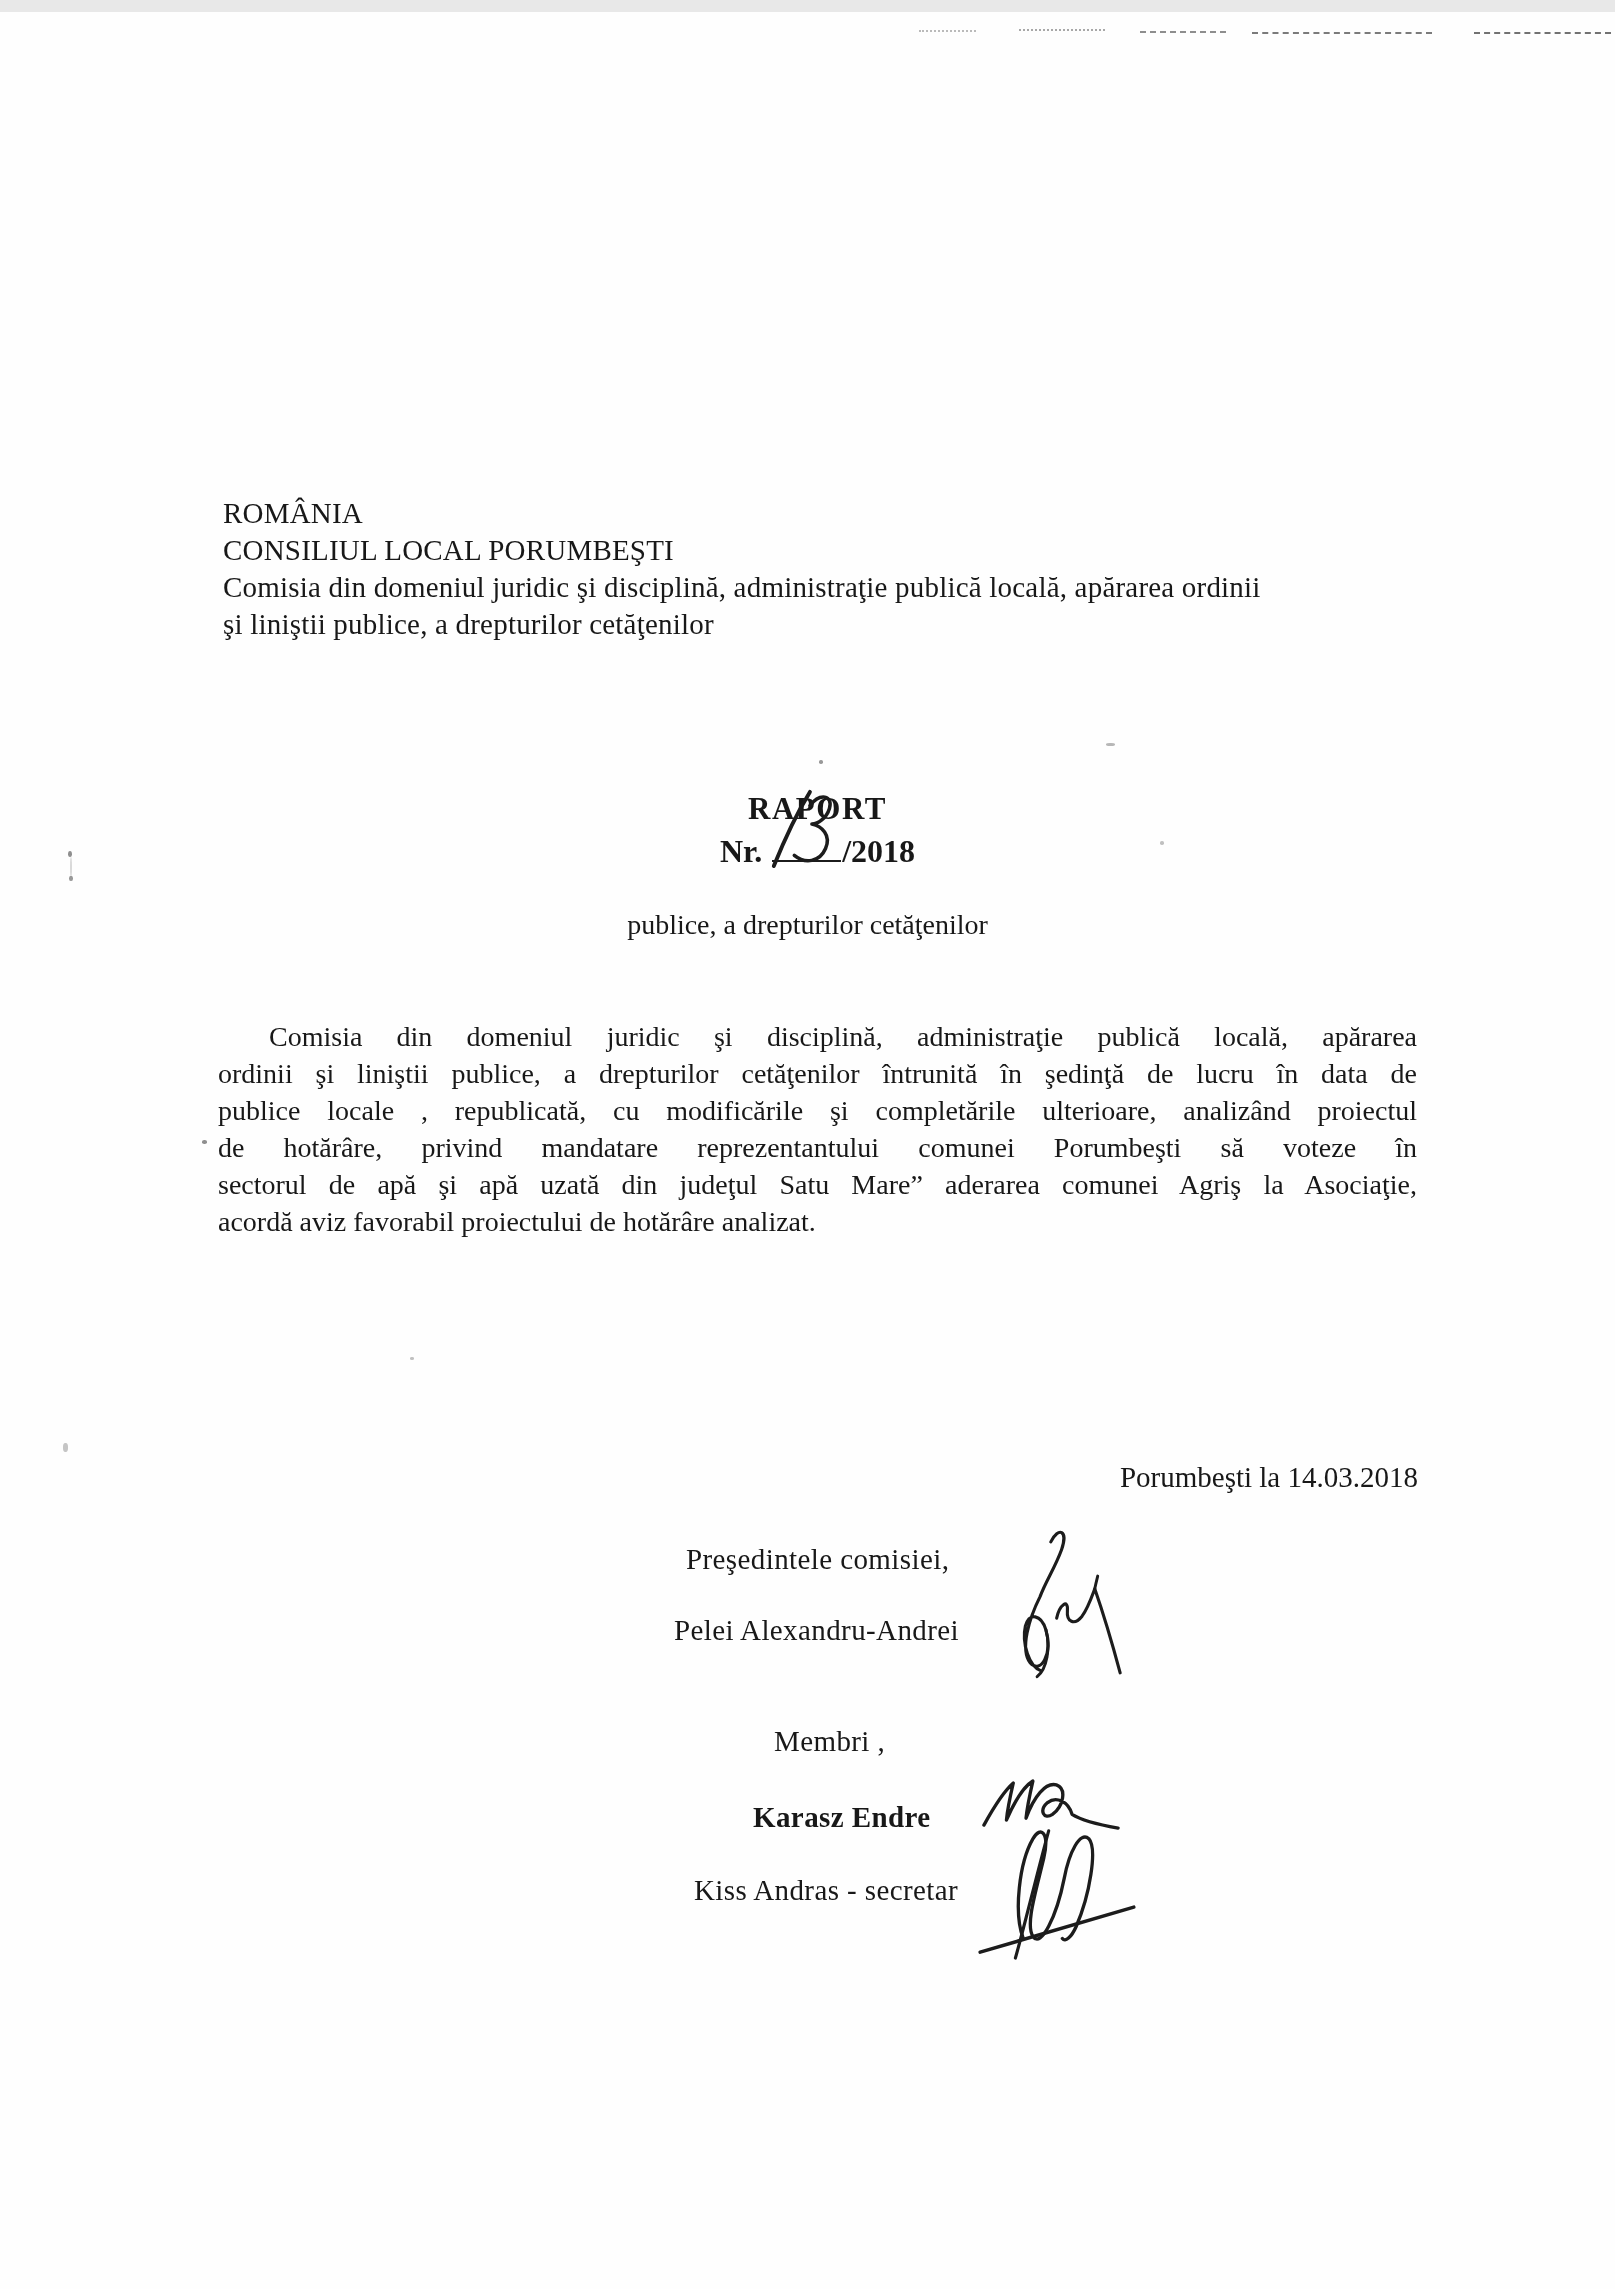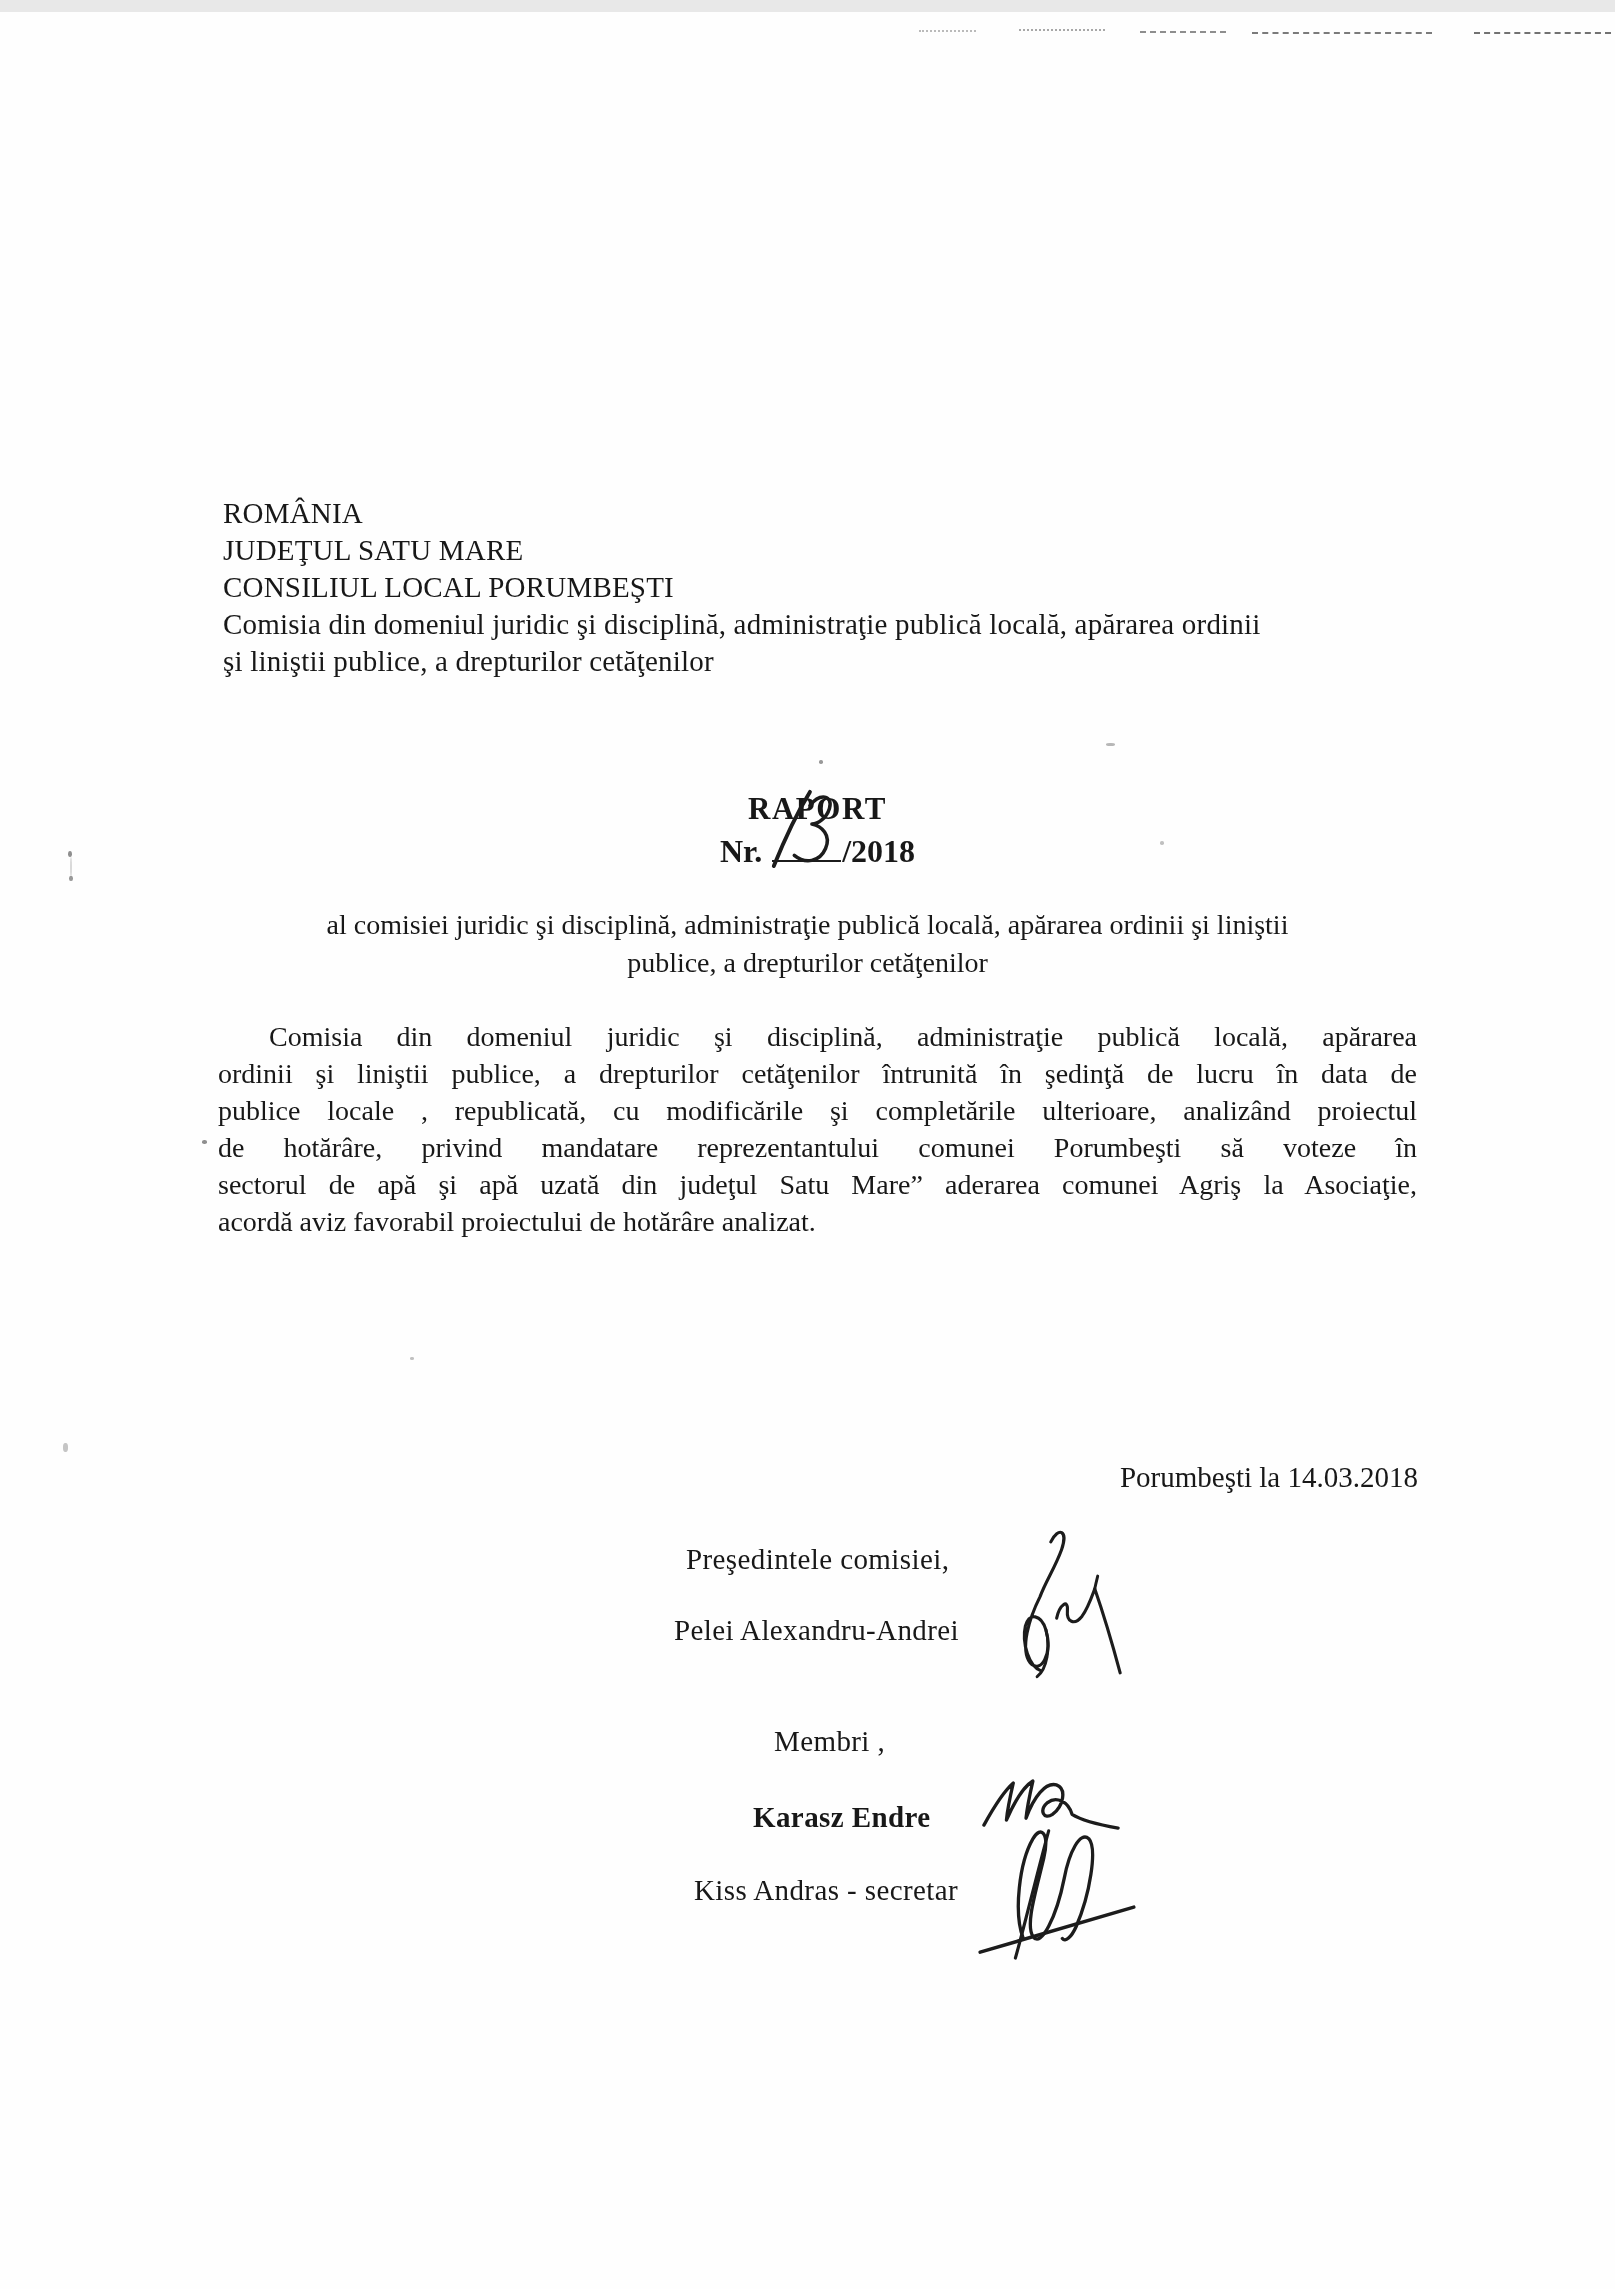--- a/index.html
+++ b/index.html
@@ -88,38 +88,36 @@
   <div class="artifact speck" style="left:70px;top:845px;width:2px;height:19.6px;opacity:.18;"></div>
   <div class="artifact speck" style="left:819px;top:748px;width:3.9px;height:3.9px;opacity:.50;"></div>
   <div class="artifact speck" style="left:1106px;top:731px;width:8.8px;height:2.9px;opacity:.35;"></div>
   <div class="artifact speck" style="left:1160px;top:829px;width:3.9px;height:3.9px;opacity:.30;"></div>
   <div class="artifact speck" style="left:202px;top:1128px;width:4.9px;height:3.9px;opacity:.55;"></div>
   <div class="artifact speck" style="left:410px;top:1345px;width:3.9px;height:2.9px;opacity:.30;"></div>
   <div class="artifact speck" style="left:63px;top:1431px;width:4.9px;height:8.8px;opacity:.28;"></div>
 
   <header class="letterhead">
     <div>ROMÂNIA</div>
-    <div>JUDEŢUL SATU MARE</div>
     <div>CONSILIUL LOCAL PORUMBEŞTI</div>
     <div>Comisia din domeniul juridic şi disciplină, administraţie publică locală, apărarea ordinii</div>
     <div>şi liniştii publice, a drepturilor cetăţenilor</div>
   </header>
 
   <div class="title-block">
     <div class="report-title">RAPORT</div>
     <div class="nr-line">
       <span>Nr.</span><span class="hand-box" aria-label="13"><svg width="82" height="86" viewBox="0 0 84 88">
           <path class="ink" style="stroke-width:4" d="M 8,82 C 18,57 32,27 45,6"></path>
           <path class="ink" style="stroke-width:3.6" d="M 45,20 C 55,7 69,9 65,23 C 62,33 53,39 47,39 C 57,41 67,50 61,64 C 55,78 40,80 29,71"></path>
         </svg></span><span>/2018</span>
     </div>
   </div>
 
   <div class="subtitle">
-    <div>al comisiei  juridic şi disciplină, administraţie publică locală, apărarea ordinii şi liniştii</div>
     <div>publice, a drepturilor cetăţenilor</div>
   </div>
 
   <main class="body-par">
     <div class="jline indent">Comisia din domeniul juridic şi disciplină, administraţie publică locală, apărarea</div>
     <div class="jline">ordinii şi liniştii publice, a drepturilor cetăţenilor  întrunită în şedinţă de lucru în data de</div>
     <div class="jline">publice locale , republicată, cu modificările şi completările ulterioare,  analizând proiectul</div>
     <div class="jline">de hotărâre, privind mandatare reprezentantului comunei Porumbeşti   să voteze în</div>
     <div class="jline">sectorul de apă şi apă uzată din judeţul Satu Mare” aderarea comunei Agriş la Asociaţie,</div>
     <div class="jline last">acordă aviz favorabil proiectului de hotărâre analizat.</div>

